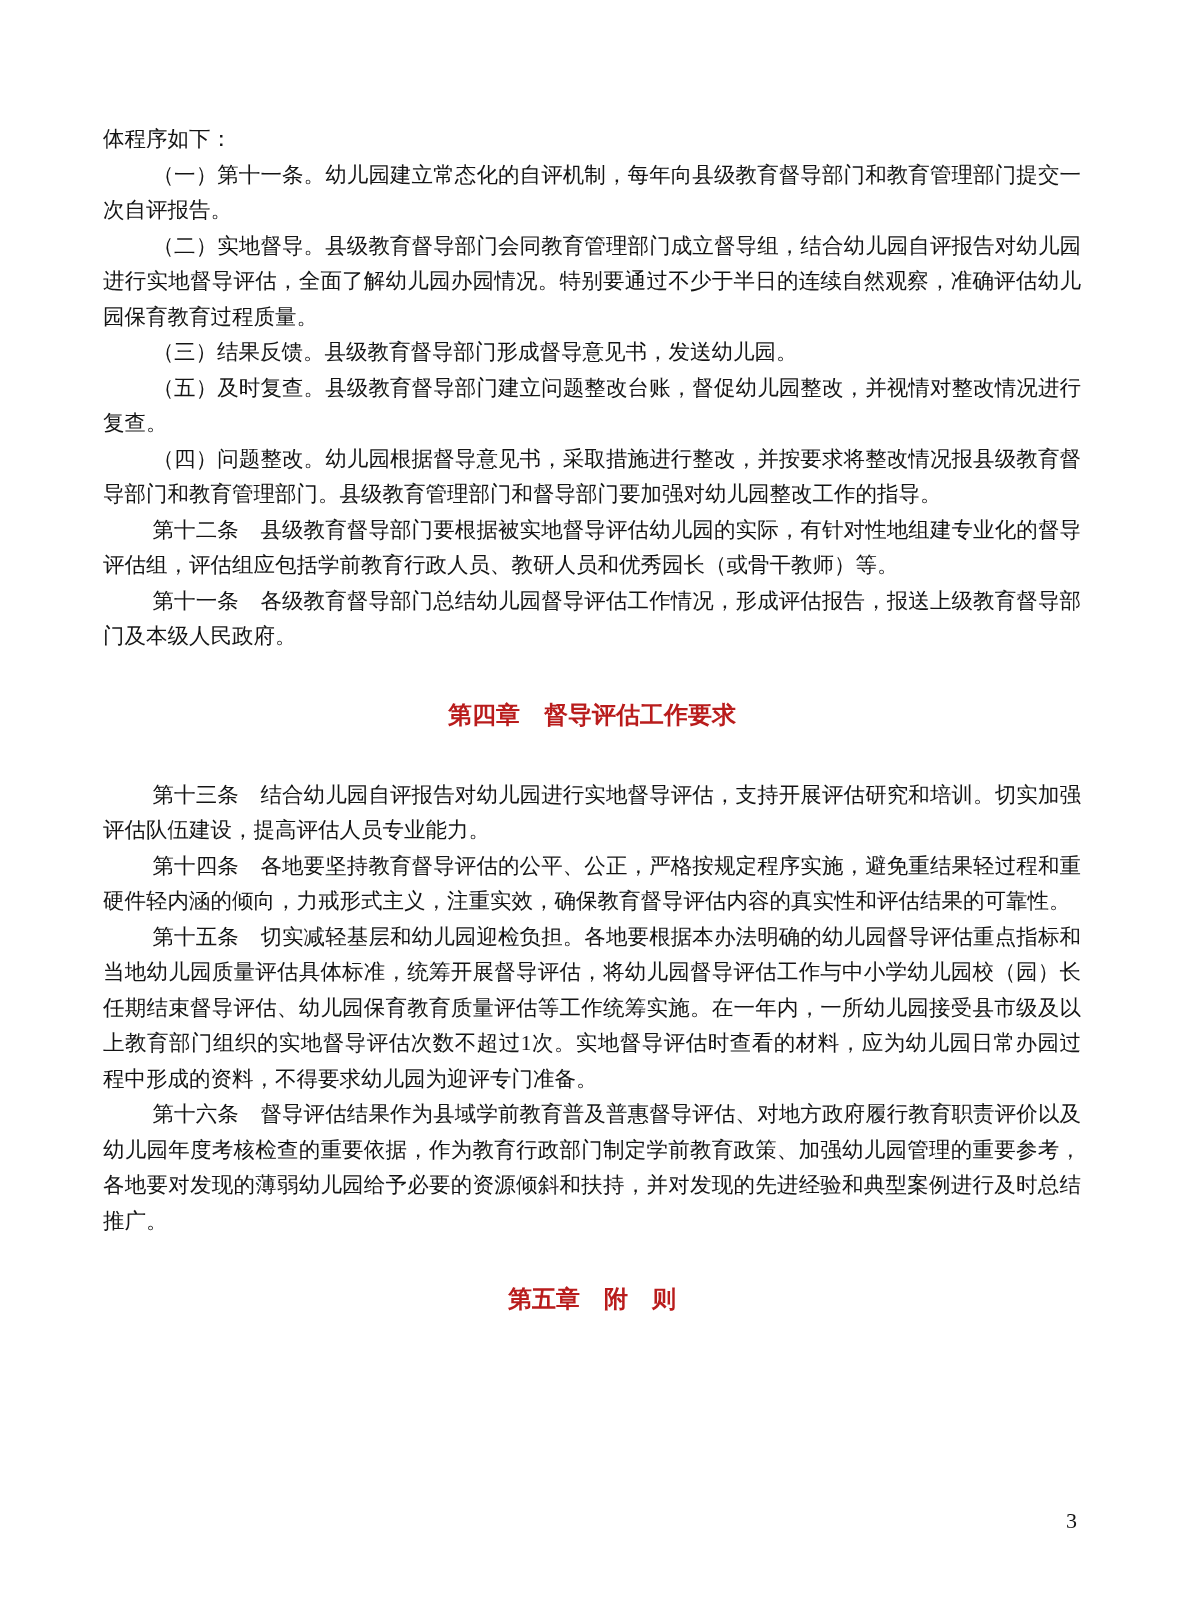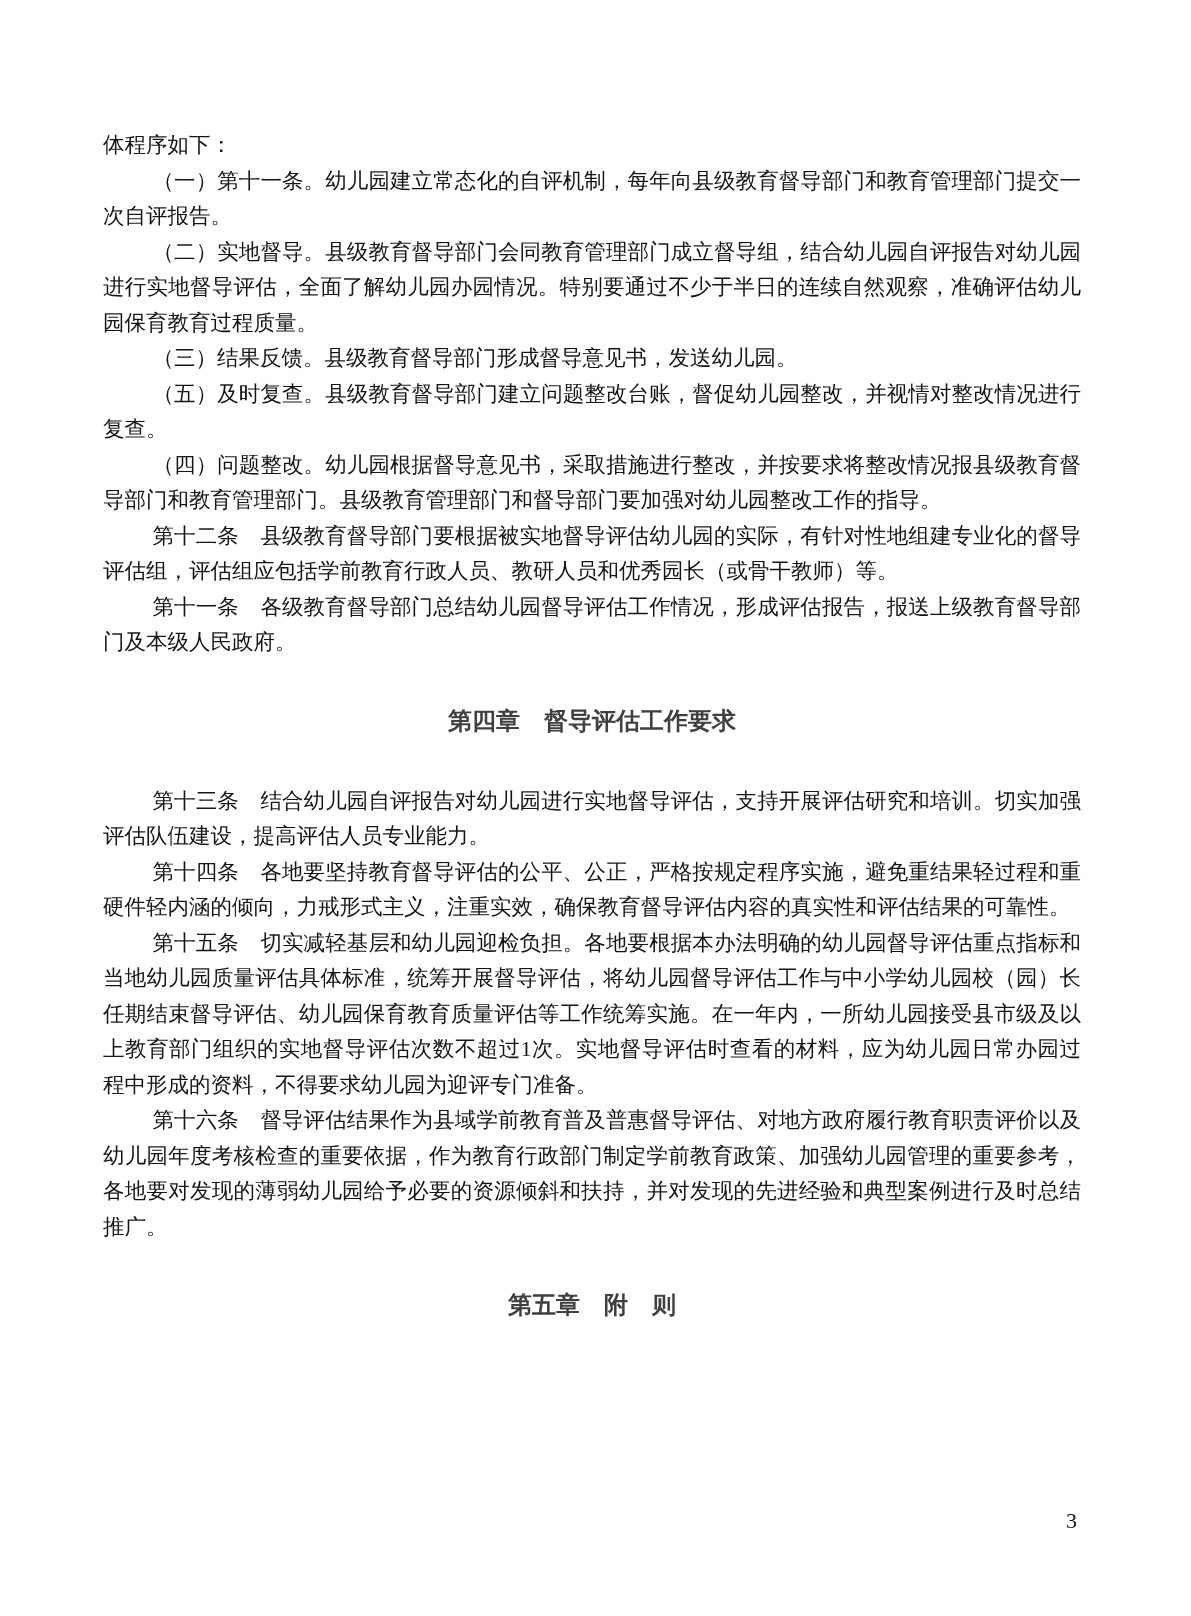--- a/index.html
+++ b/index.html
@@ -11,21 +11,21 @@
     height: 1616px;
     background: #ffffff;
     position: relative;
     font-family: "Liberation Serif", "DejaVu Serif", serif;
     color: #141414;
     overflow: hidden;
   }
   .page {
     position: absolute;
     left: 103px;
-    top: 128px;
+    top: 122px;
     width: 978px;
   }
   .para {
     margin: 0;
     font-size: 21.5px;
     line-height: 35.5px;
     text-align: justify;
     text-justify: inter-character;
     text-indent: 2.3em;
     letter-spacing: 0;
@@ -34,21 +34,21 @@
     text-indent: 0;
   }
   .chapter {
     font-family: "Liberation Sans", "DejaVu Sans", sans-serif;
     font-weight: bold;
     font-size: 24px;
     line-height: 35px;
     text-align: center;
     text-indent: 0;
     margin: 42px 0 46px 0;
-    color: #404040;
+    color: #b91c1c;
   }
   .page-number {
     position: absolute;
     left: 1066px;
     top: 1508px;
     font-size: 22px;
     line-height: 26px;
     color: #141414;
   }
 </style>

